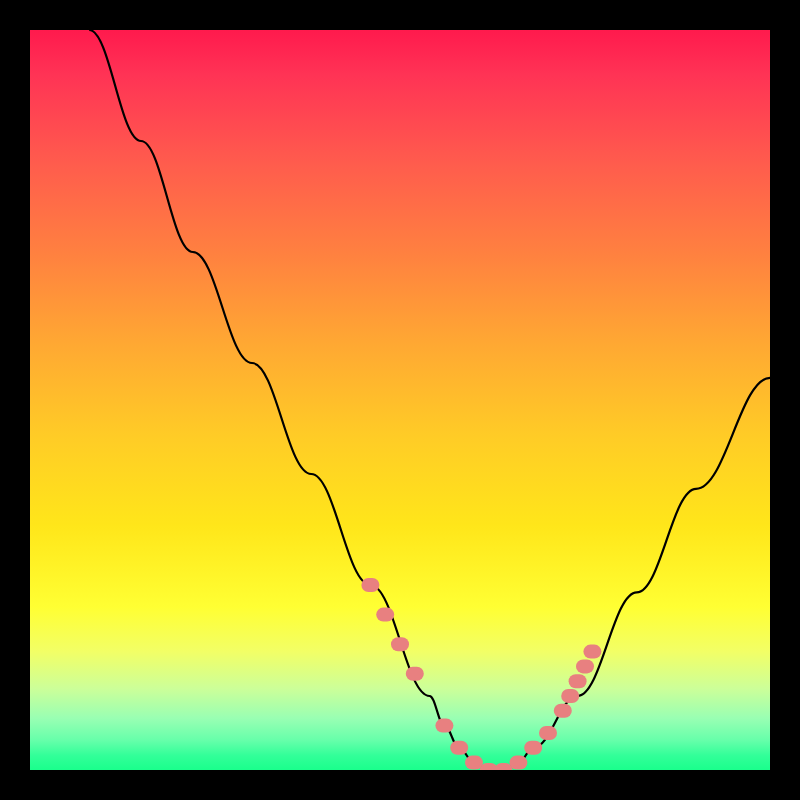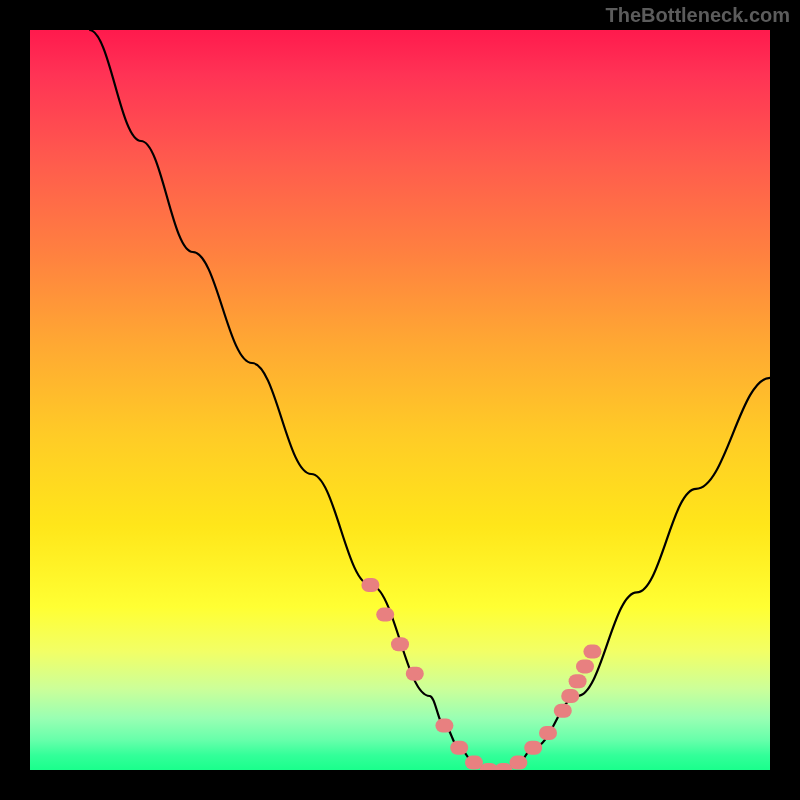--- a/index.html
+++ b/index.html
@@ -48,21 +48,20 @@
     left: 0;
     top: 0;
     width: 740px;
     height: 740px;
   }
 </style>
 </head>
 <body>
 
 <div class="container">
-  <div class="watermark">TheBottleneck.com</div>
   <div class="plot-area">
     <svg class="curves" viewBox="0 0 740 740" preserveAspectRatio="none">
       <g id="curve-group">
           <path d="M 59.2 0 C 79.92 0 90.28 111 111 111 C 131.72 111 142.08 222 162.8 222 C 186.48000000000002 222 198.32 332.99999999999994 222 332.99999999999994 C 245.68 332.99999999999994 257.52 444 281.2 444 C 304.88 444 316.72 555 340.40000000000003 555 C 364.08000000000004 555 375.92 666 399.6 666 C 405.52000000000004 666 408.48 695.6 414.40000000000003 695.6 C 420.32 695.6 423.28000000000003 717.8 429.2 717.8 C 435.12 717.8 438.08 732.6 444 732.6 C 449.92 732.6 452.88 740 458.8 740 C 464.72 740 467.68 740 473.6 740 C 479.52000000000004 740 482.48 732.6 488.40000000000003 732.6 C 494.32000000000005 732.6 497.28000000000003 717.8 503.20000000000005 717.8 C 520.96 717.8 529.84 666 547.6 666 C 571.28 666 583.12 562.4 606.8 562.4 C 630.48 562.4 642.3199999999999 458.8 666 458.8 C 695.6 458.8 710.4 347.79999999999995 740 347.79999999999995" stroke="#000" stroke-width="2.2" fill="none"></path>
         </g>
       <g id="marker-group">
           <rect x="331.40000000000003" y="548" width="18" height="14" rx="7" ry="7" fill="#e88080"></rect>
           <rect x="346.2" y="577.6" width="18" height="14" rx="7" ry="7" fill="#e88080"></rect>
           <rect x="361" y="607.2" width="18" height="14" rx="7" ry="7" fill="#e88080"></rect>
           <rect x="375.8" y="636.8" width="18" height="14" rx="7" ry="7" fill="#e88080"></rect>

